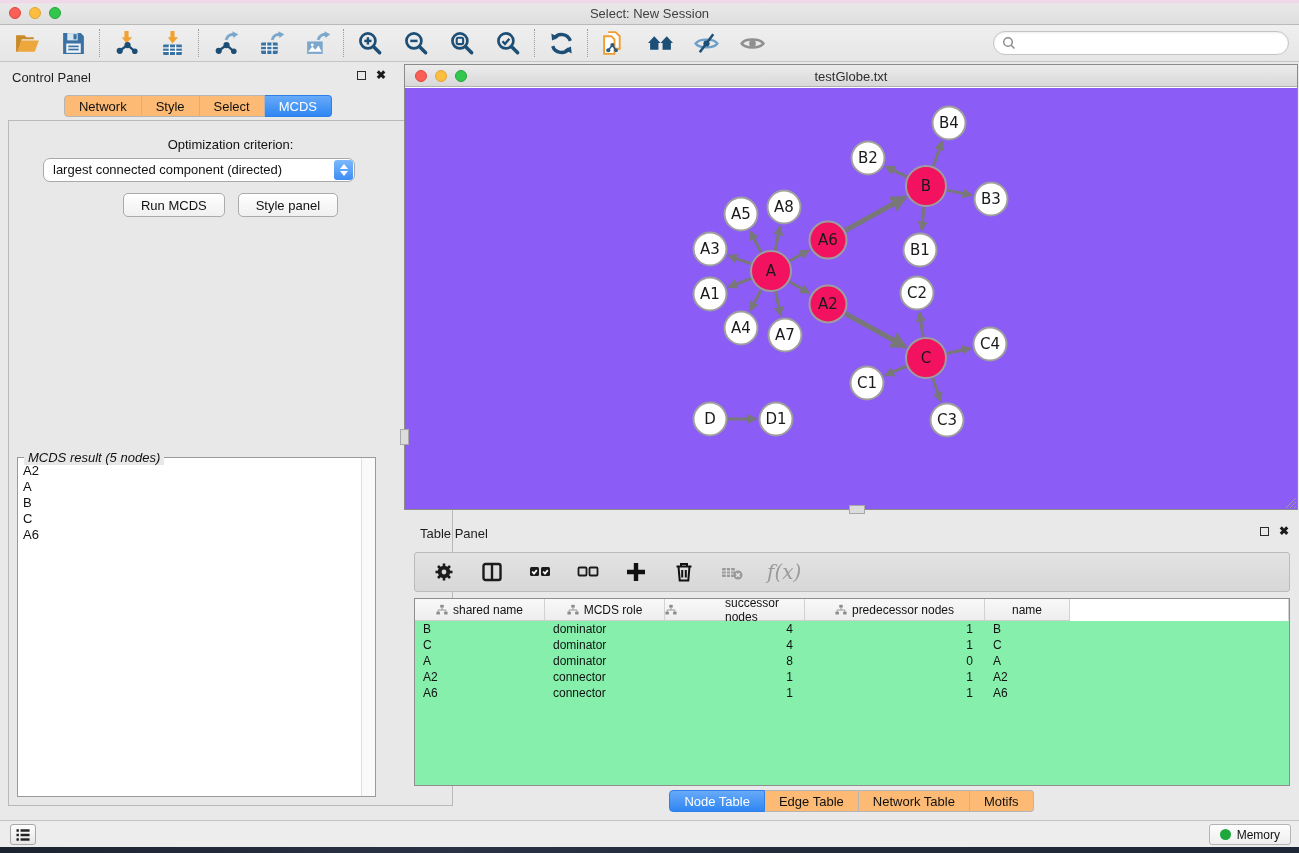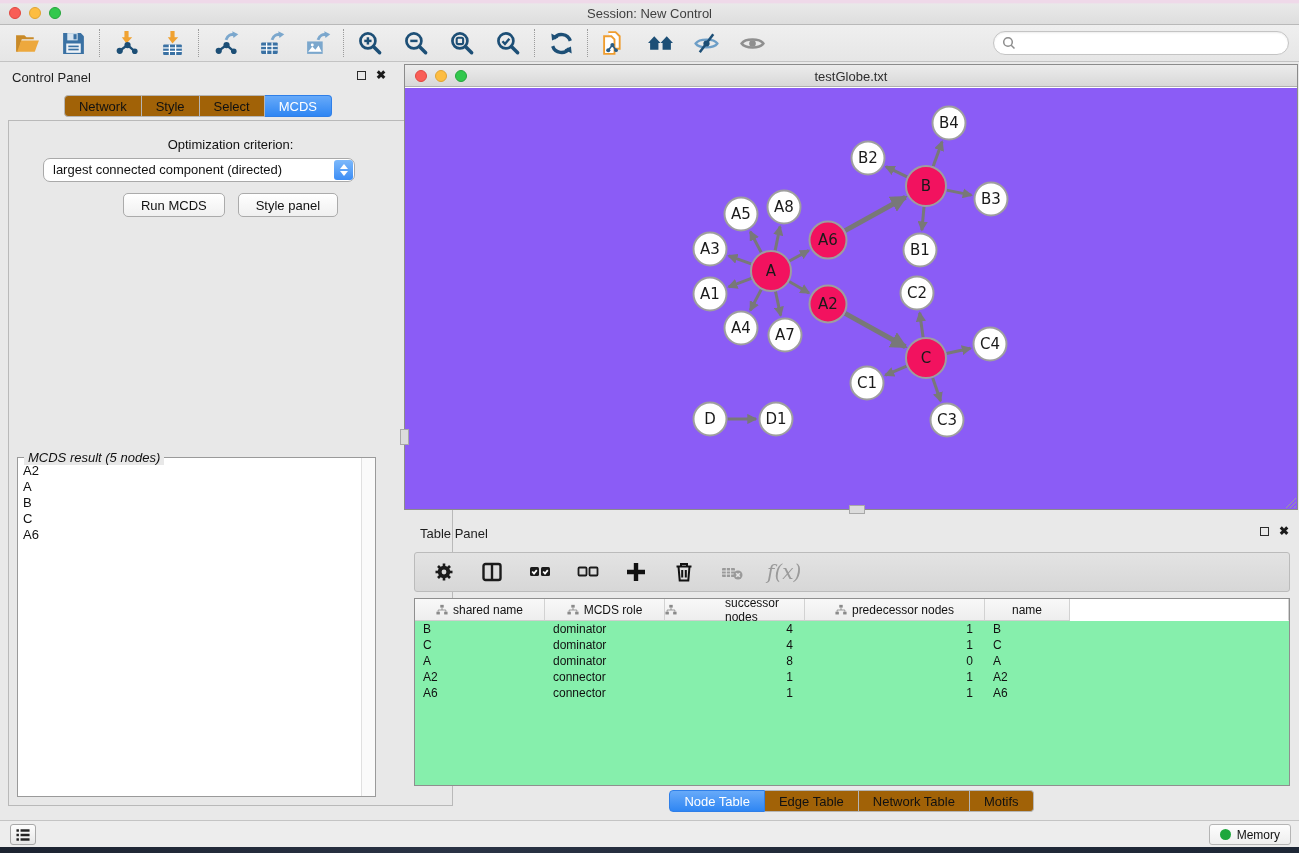--- a/index.html
+++ b/index.html
@@ -38,21 +38,21 @@
   
   .control-panel { position:absolute; left:0; top:0; width:396px; height:758px; }
   .panel-header { position:absolute; left:0; top:0; width:100%; height:30px; }
   .panel-title { position:absolute; left:12px; top:8px; font-size:13px; color:#1e1e1e; }
   .panel-btns { position:absolute; right:10px; top:8px; display:flex; gap:10px; align-items:center; }
   .float-ico { width:9px; height:9px; border:1.5px solid #2b2b2b; display:inline-block; cursor:pointer; }
   .close-ico { font-size:12px; font-weight:bold; color:#1b1b1b; line-height:10px; cursor:pointer; }
 
   .seg-tabs { display:flex; justify-content:center; }
   .cp-tabs { position:absolute; left:0; top:33px; width:100%; }
-  .seg-tab { background:#a16207; border:1px solid #b5b5b5; border-left:none; padding:0 14px;
+  .seg-tab { background:#fdba74; border:1px solid #b5b5b5; border-left:none; padding:0 14px;
     height:22px; line-height:21px; font-size:13px; color:#111; cursor:pointer; }
   .seg-tab:first-child { border-left:1px solid #b5b5b5; border-radius:4px 0 0 4px; }
   .seg-tab:last-child { border-radius:0 4px 4px 0; }
   .seg-tab.active { background:linear-gradient(#67aaf9,#2f86f3); border-color:#2f7fe8; color:#fff; }
 
   .cp-body { position:absolute; left:8px; top:58px; width:445px; height:686px;
     background:#e8e8e8; border:1px solid #b9b9b9; }
   .opt-label { position:absolute; left:0; width:100%; top:16px; text-align:center; font-size:13px; color:#111; }
   .dropdown { position:absolute; left:34px; top:37px; width:312px; height:24px; background:#fff;
     border:1px solid #a9a9a9; border-radius:7px; font-size:13px; line-height:22px;
@@ -126,21 +126,21 @@
 <body>
 
 <div class="screen">
 
   <div class="titlebar">
     <div class="lights">
       <div class="light red"></div>
       <div class="light yellow"></div>
       <div class="light green"></div>
     </div>
-    <div class="title">Session: New Control</div>
+    <div class="title">Select: New Session</div>
   </div>
 
   <div class="main-toolbar">
     <div style="display:flex;align-items:center;">
         <div class="tb-group">
           <div class="tb-icon">
             <svg viewBox="0 0 26 26">
               <path d="M2 21V5h8l2 2h7v2H7.5L4 21z" fill="#c98a28"></path>
               <path d="M7 10h17l-4 11H3z" fill="#eda83d"></path>
             </svg>

